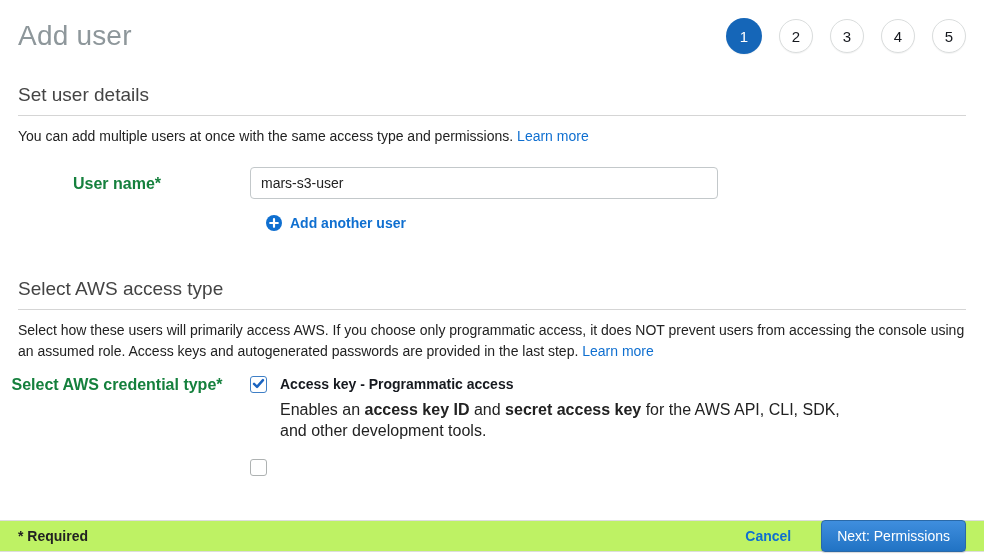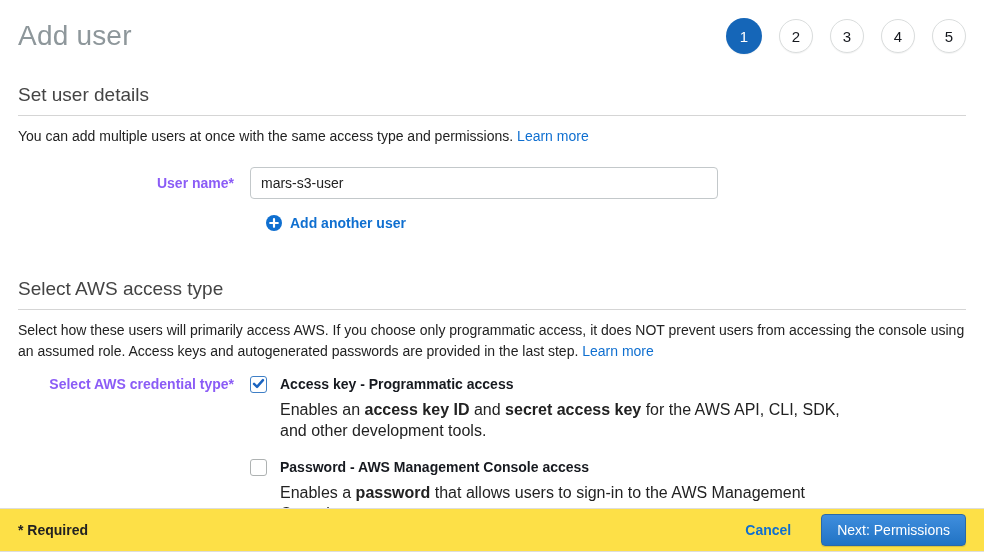--- a/index.html
+++ b/index.html
@@ -62,25 +62,25 @@
     color: #222222;
     line-height: 21px;
     max-width: 952px;
   }
 
   
   .form-row { display: flex; align-items: flex-start; margin-top: 20px; }
   .label-col {
     width: 250px;
     flex: 0 0 250px;
-    text-align: right;
+    text-align: center;
     padding-right: 16px;
     font-weight: bold;
-    font-size: 14px;
-    color: #8b5cf6;
+    font-size: 16px;
+    color: #15803d;
   }
   .username-row .label-col { padding-top: 8px; }
   .username-input {
     width: 468px; height: 32px;
     border: 1px solid #c3c8ca;
     border-radius: 4px;
     padding: 0 10px;
     font-size: 14px;
     color: #222222;
     font-family: "Liberation Sans", sans-serif;
@@ -121,24 +121,24 @@
     font-size: 16px;
     line-height: 21px;
     color: #222222;
     max-width: 560px;
   }
 
   
   .footer {
     position: absolute;
     left: 0; right: 0; bottom: 4px;
-    height: 44px;
+    height: 32px;
     border-top: 1px solid #dddddd;
     border-bottom: 1px solid #dddddd;
-    background: #fde047;
+    background: #bef264;
     display: flex;
     align-items: center;
     padding: 0 18px;
   }
   .required-note { font-weight: bold; font-size: 14px; color: #222222; }
   .footer-spacer { flex: 1; }
   .cancel-link {
     font-weight: bold;
     font-size: 14px;
     color: #0f6fd0;
@@ -217,26 +217,20 @@
     <div class="option-title">Access key - Programmatic access</div>
     <div class="option-desc">
       <span>Enables an </span><span class="bold">access key ID</span><span> and </span><span class="bold">secret access key</span><span> for the AWS API, CLI, SDK, and other development tools.</span>
     </div>
   </div>
 </div>
 
 <div class="cred-row second">
   <div class="label-col"></div>
   <div class="checkbox unchecked"></div>
-  <div class="option-text">
-    <div class="option-title">Password - AWS Management Console access</div>
-    <div class="option-desc">
-      <span>Enables a </span><span class="bold">password</span><span> that allows users to sign-in to the AWS Management Console.</span>
-    </div>
-  </div>
 </div>
 
 
 <div class="footer">
   <div class="required-note">* Required</div>
   <div class="footer-spacer"></div>
   <a class="cancel-link">Cancel</a>
   <button class="next-button">Next: Permissions</button>
 </div>
 

